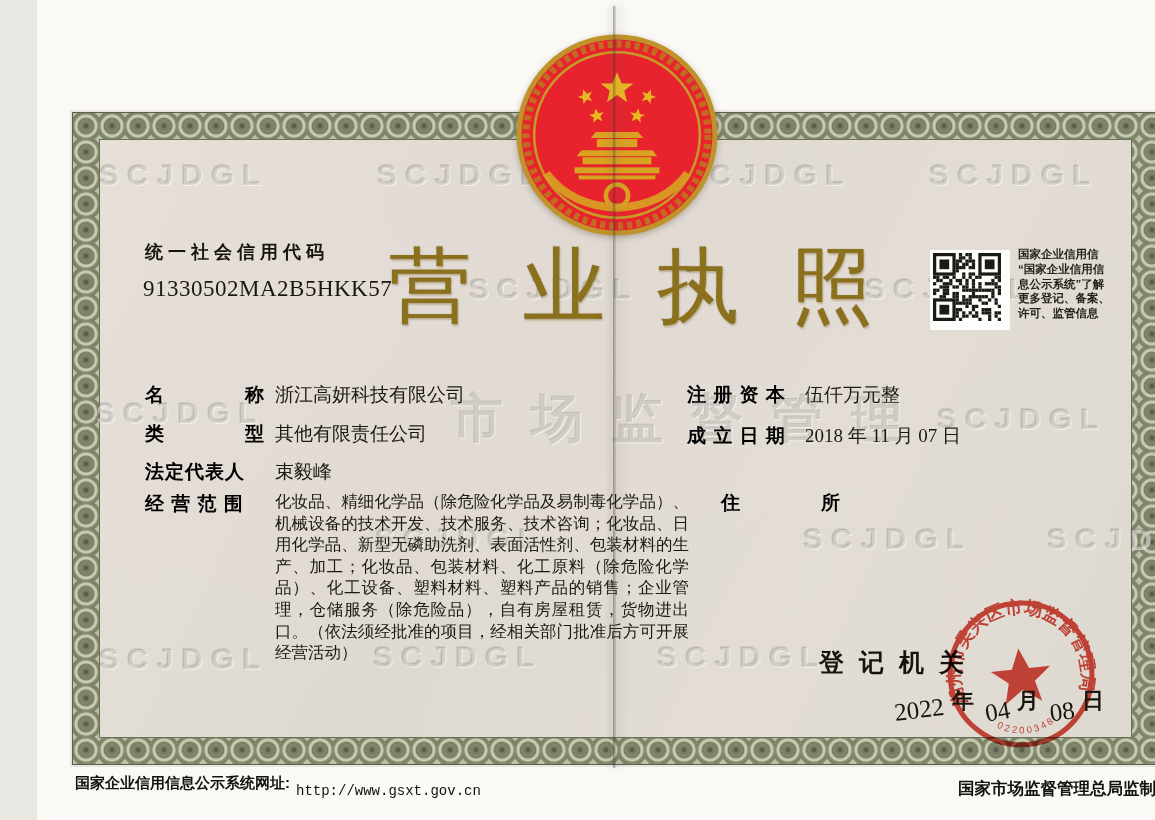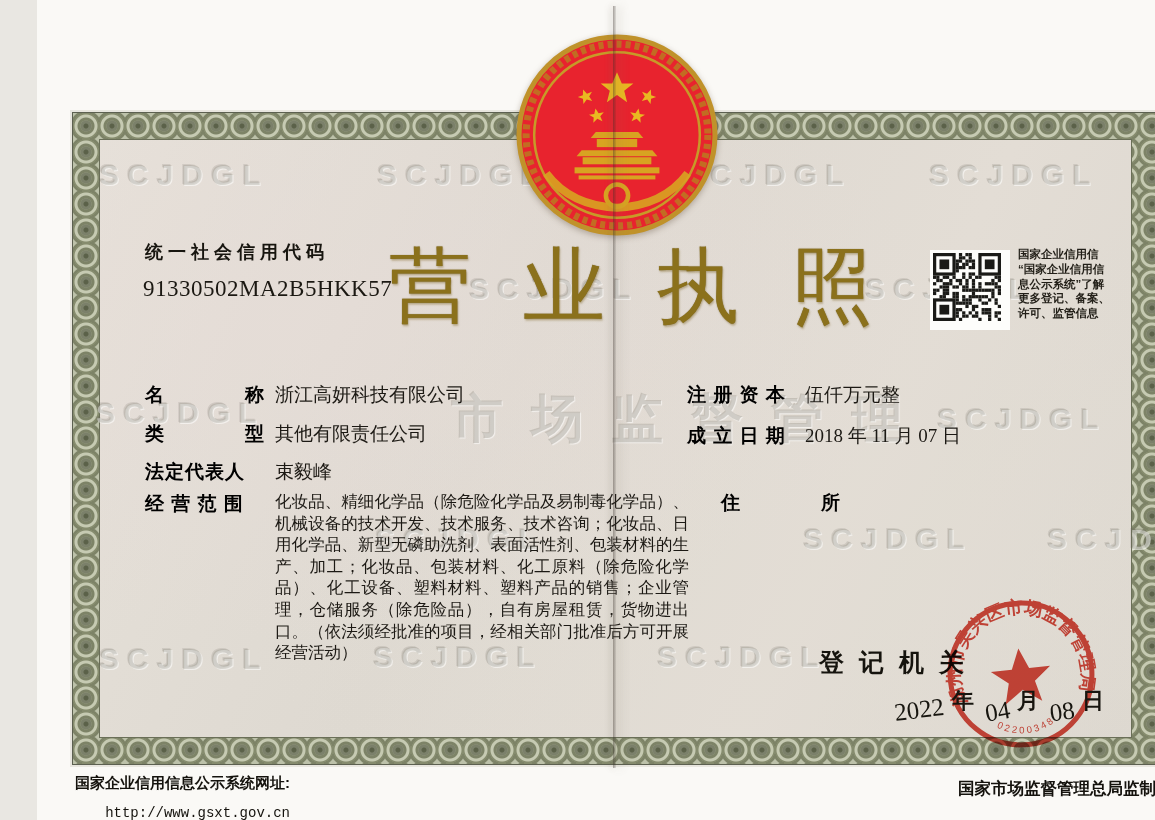--- a/index.html
+++ b/index.html
@@ -61,21 +61,21 @@
   .reg-label{position:absolute;left:782px;top:646px;font-weight:700;font-size:25px;letter-spacing:15px;
     color:#15130d;white-space:nowrap;z-index:3;}
   .seal{position:absolute;left:903px;top:593px;width:162px;height:162px;z-index:7;
     transform:rotate(-6deg);opacity:.92;mix-blend-mode:multiply;}
   .date-row{position:absolute;left:856px;top:686px;display:flex;align-items:flex-start;gap:9px;
     z-index:8;color:#17150f;white-space:nowrap;}
   .date-unit{font-weight:700;font-size:22px;}
   .date-num{font-family:"Liberation Serif",serif;font-size:25px;}
 
   
-  .footer-left{position:absolute;left:38px;top:774px;display:flex;align-items:flex-end;gap:6px;flex-direction:column;}
+  .footer-left{position:absolute;left:38px;top:774px;display:flex;align-items:flex-end;gap:6px;}
   .site-label{font-weight:700;font-size:15px;color:#14120d;}
   .site-url{font-family:"Liberation Mono",monospace;font-size:14px;color:#14120d;padding-bottom:0px;
     transform:translateY(6px);}
   .footer-right{position:absolute;right:36px;top:778px;font-weight:700;font-size:16.5px;color:#14120d;}
 </style>
 </head>
 <body>
 
 <div class="page">
 

